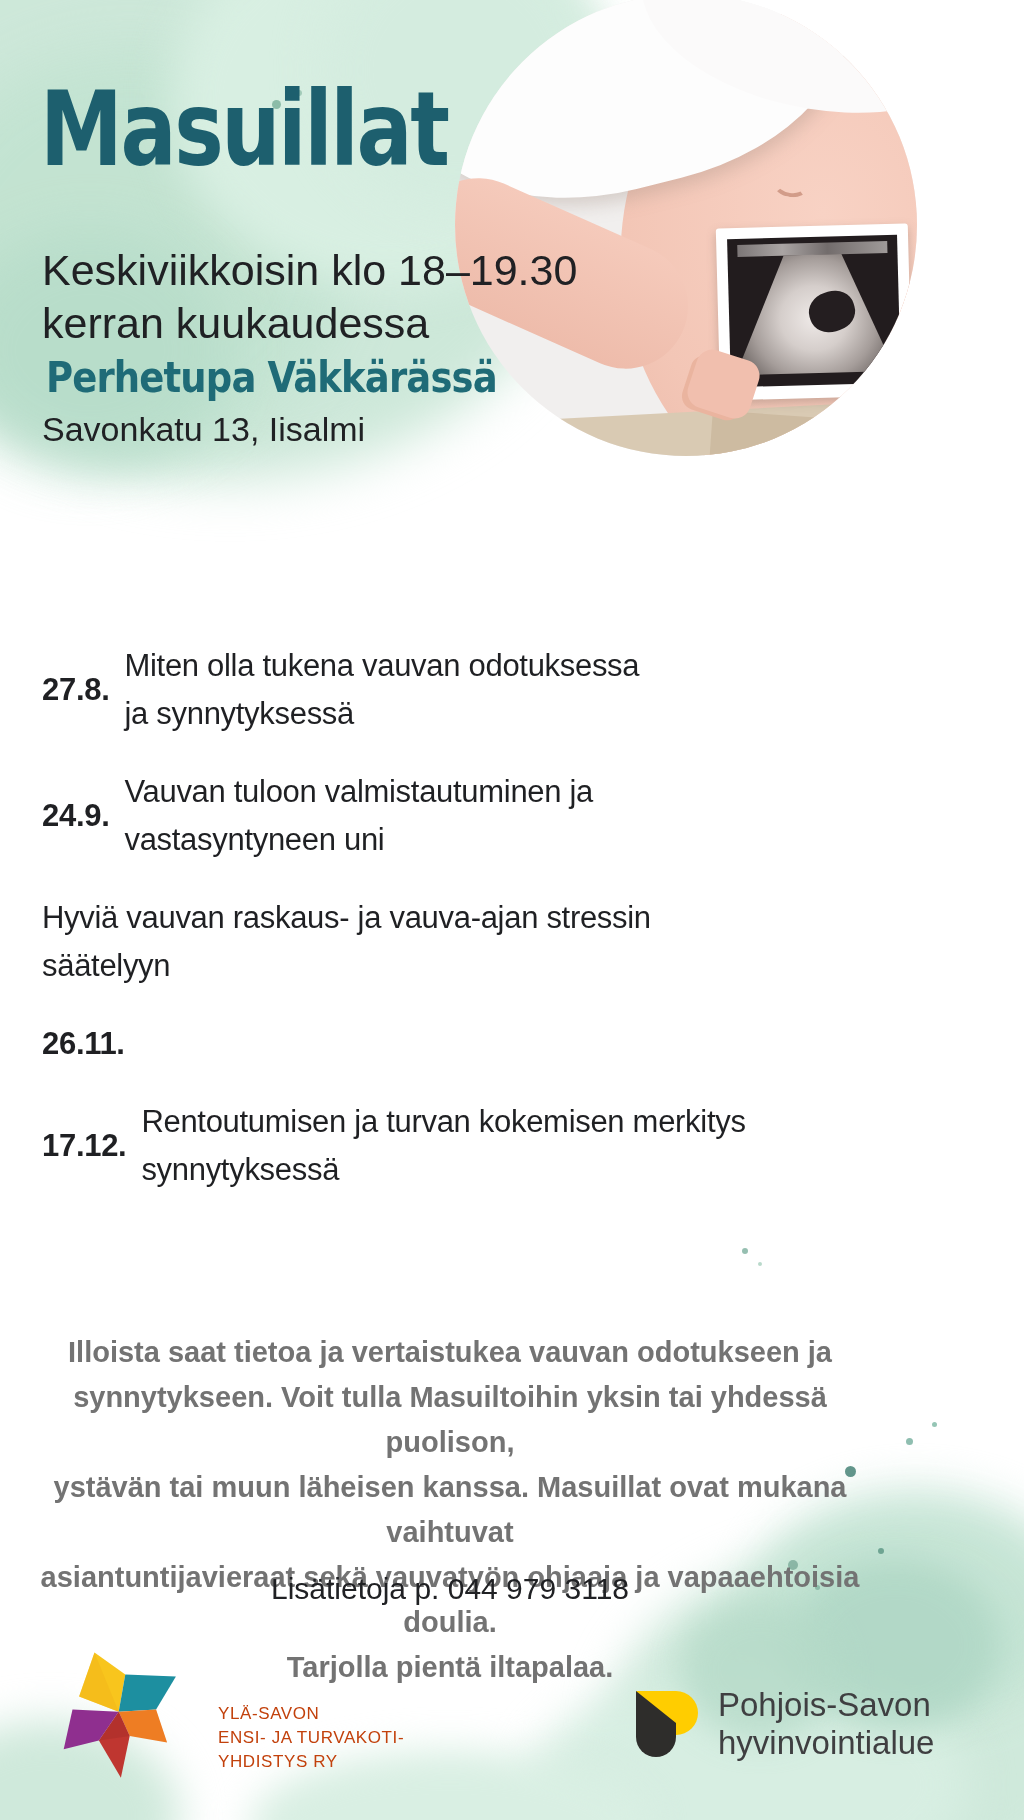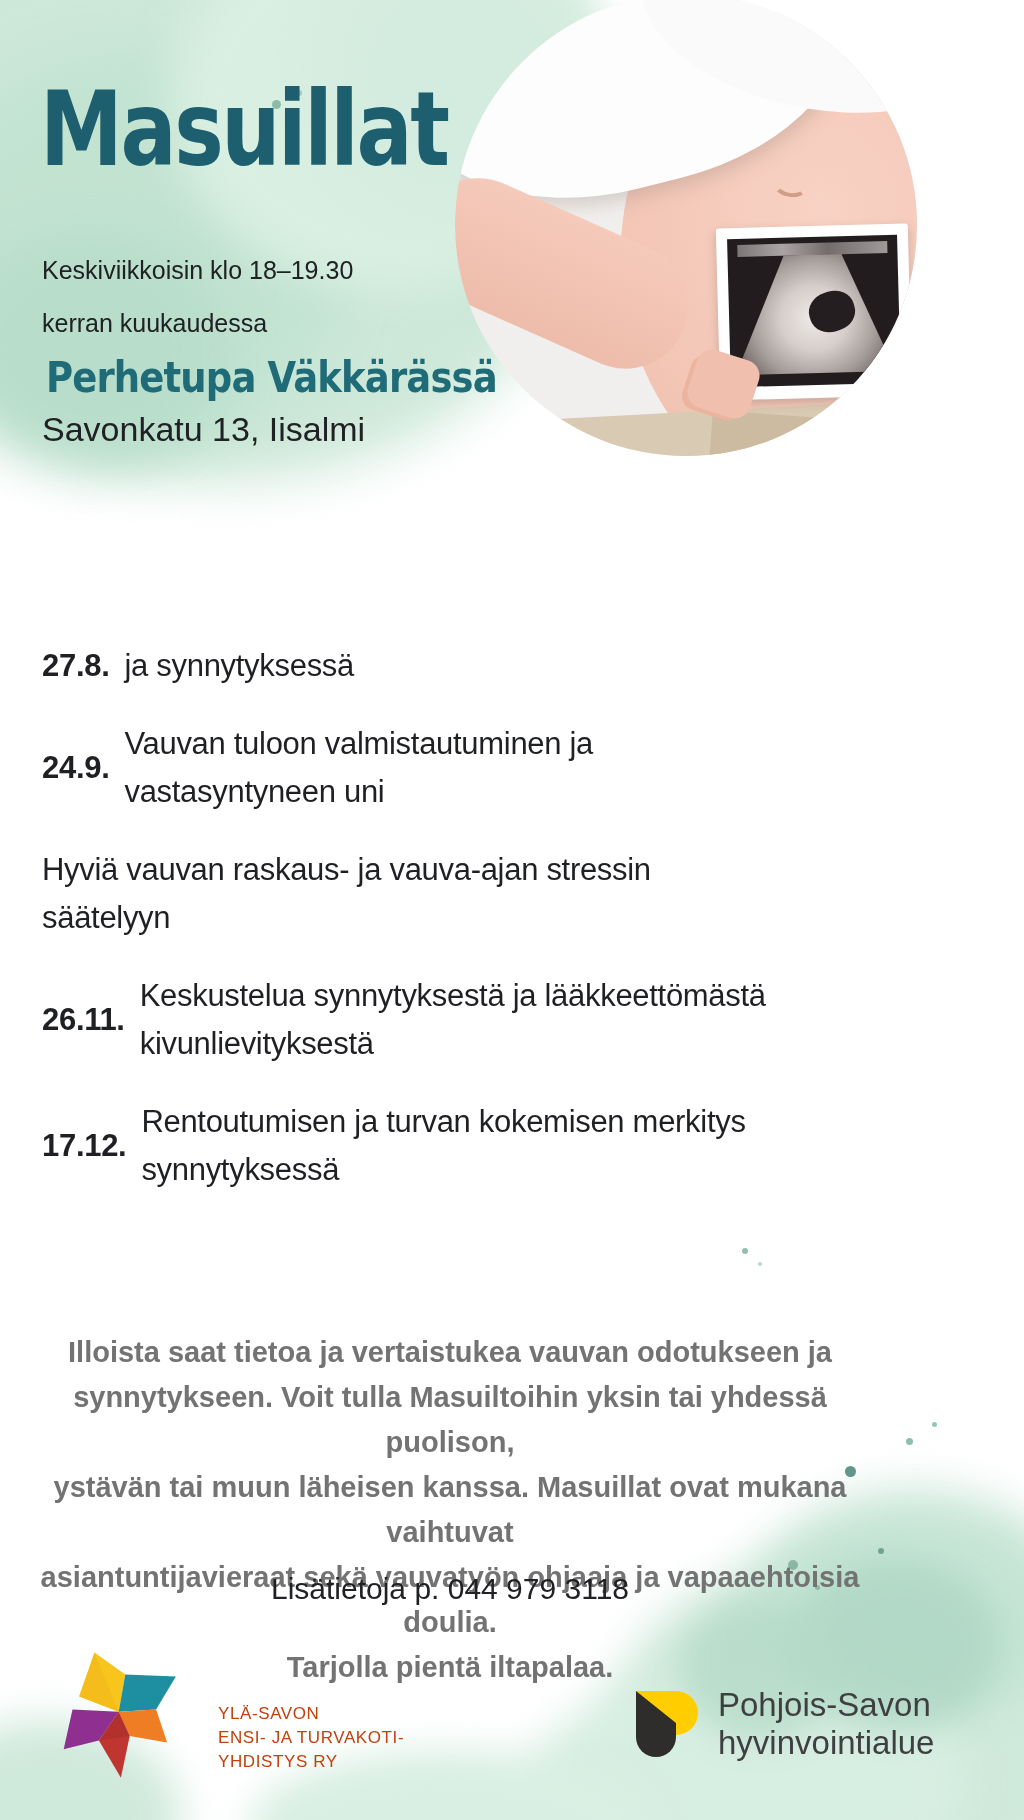--- a/index.html
+++ b/index.html
@@ -48,21 +48,21 @@
     clip-path:polygon(33% 12%,67% 12%,97% 92%,3% 92%);
     background:radial-gradient(ellipse at 50% 55%,#efeae8 0%,#d5cecb 28%,#a59d9a 52%,#5d5654 78%,#332d2f 100%);}
   .us-fetus{position:absolute;left:47%;top:37%;width:27%;height:27%;background:#241e20;
     border-radius:46%;transform:rotate(-16deg);}
   .ph-fingers{position:absolute;left:51%;top:78%;width:14%;height:13%;border-radius:16px;
     background:#f1bfae;transform:rotate(18deg);box-shadow:-6px 6px 0 -2px #eab49f;}
   
   .title{position:absolute;left:40px;top:68px;z-index:3;white-space:nowrap;}
   .title span{display:inline-block;transform:scaleX(.8);transform-origin:0 50%;
     font-family:"DejaVu Sans",sans-serif;font-weight:800;font-size:104px;letter-spacing:-3px;color:#1d5f6e;}
-  .sched{position:absolute;left:42px;top:244px;z-index:3;font-size:25px;line-height:53px;color:#202124;}
+  .sched{position:absolute;left:42px;top:244px;z-index:3;font-size:43px;line-height:53px;color:#202124;}
   .venue{position:absolute;left:46px;top:352px;z-index:3;white-space:nowrap;}
   .venue span{display:inline-block;transform:scaleX(.86);transform-origin:0 50%;
     font-family:"DejaVu Sans",sans-serif;font-weight:800;font-size:43px;letter-spacing:-1px;color:#1f6b77;}
   .addr{position:absolute;left:42px;top:410px;z-index:3;font-size:34px;color:#202124;}
   .events{position:absolute;left:42px;top:642px;width:880px;z-index:3;}
   .event{display:flex;gap:15px;margin-bottom:30px;font-size:31px;line-height:48px;letter-spacing:-.3px;align-items:center;}
   .event .d{font-weight:700;flex:none;}
   .event .l{display:block;}
   .desc{position:absolute;left:20px;top:1330px;width:860px;z-index:3;text-align:center;
     font-size:29px;line-height:45px;color:#737373;font-weight:bold;}
@@ -129,42 +129,39 @@
     <div>kerran kuukaudessa</div>
   </div>
 
   <div class="venue"><span>Perhetupa Väkkärässä</span></div>
   <div class="addr">Savonkatu 13, Iisalmi</div>
 
   <div class="events">
     <div class="event">
       <span class="d">27.8.</span>
       <span class="t">
+        <span class="l">Miten olla tukena vauvan odotuksessa</span>
         <span class="l">ja synnytyksessä</span>
       </span>
     </div>
     <div class="event">
       <span class="d">24.9.</span>
       <span class="t">
         <span class="l">Vauvan tuloon valmistautuminen ja</span>
         <span class="l">vastasyntyneen uni</span>
       </span>
     </div>
     <div class="event">
       <span class="t">
         <span class="l">Hyviä vauvan raskaus- ja vauva-ajan stressin</span>
         <span class="l">säätelyyn</span>
       </span>
     </div>
     <div class="event">
       <span class="d">26.11.</span>
-      <span class="t">
-        <span class="l">Keskustelua synnytyksestä ja lääkkeettömästä</span>
-        <span class="l">kivunlievityksestä</span>
-      </span>
     </div>
     <div class="event">
       <span class="d">17.12.</span>
       <span class="t">
         <span class="l">Rentoutumisen ja turvan kokemisen merkitys</span>
         <span class="l">synnytyksessä</span>
       </span>
     </div>
   </div>
 

